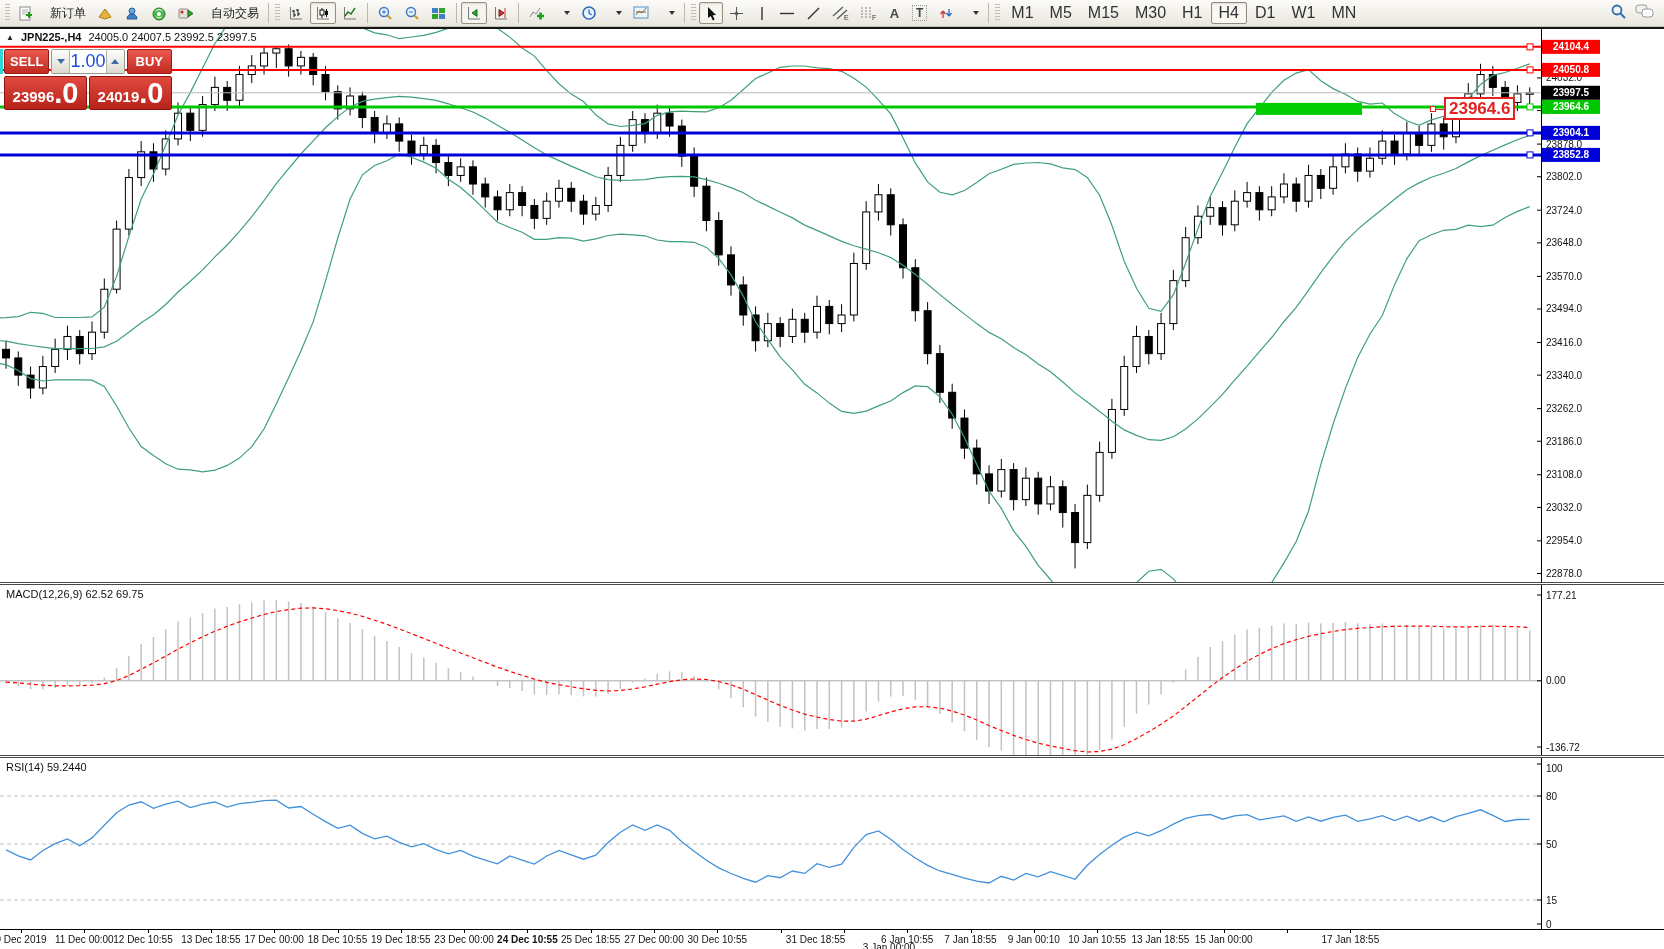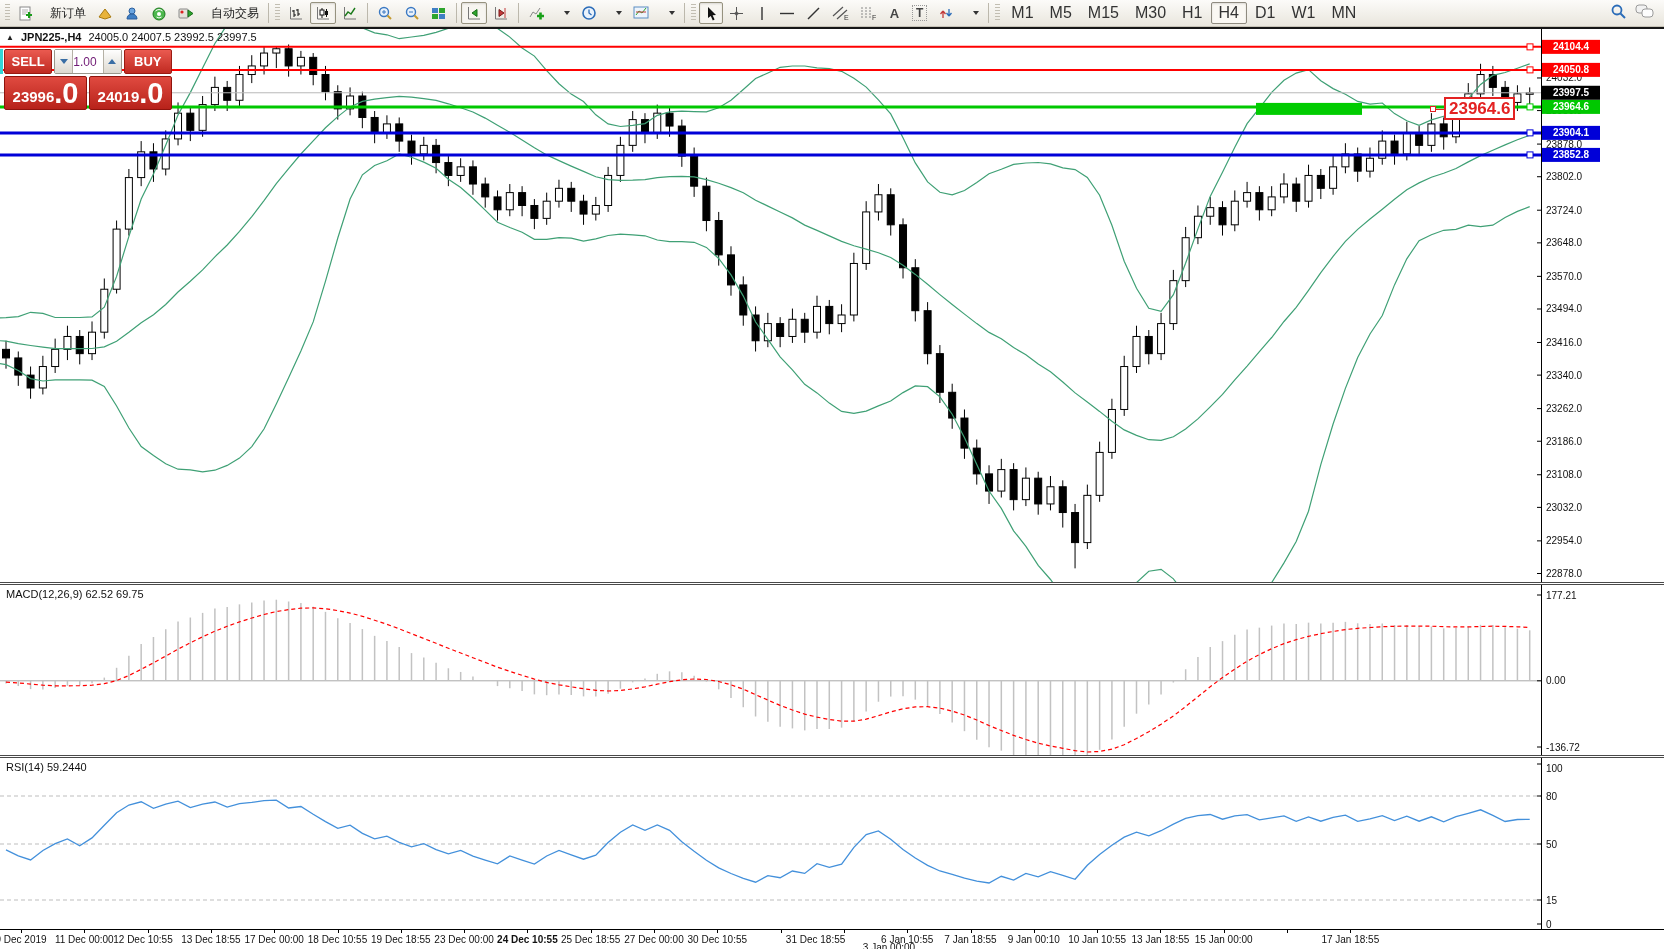--- a/index.html
+++ b/index.html
@@ -52,21 +52,21 @@
   .sell-btn,.buy-btn{width:53px;display:flex;align-items:center;justify-content:center;color:#fff;
     font-size:13px;font-weight:bold;background:linear-gradient(#ea5a50,#c02a21);
     border:1px solid #9a1a12;border-radius:2px}
   .vol-box{flex:1;display:flex;align-items:stretch;background:#fff;border:1px solid #9a978c;border-radius:2px}
   .vol-btn{width:18px;display:flex;align-items:center;justify-content:center;
     background:linear-gradient(#fefefe,#ddd9d0)}
   .vol-btn.left{border-right:1px solid #b5b1a5}
   .vol-btn.right{border-left:1px solid #b5b1a5}
   .tri-up{width:0;height:0;border-left:4px solid transparent;border-right:4px solid transparent;border-bottom:5px solid #3a6ea5}
   .tri-down{width:0;height:0;border-left:4px solid transparent;border-right:4px solid transparent;border-top:5px solid #3a6ea5}
-  .vol-value{flex:1;display:flex;align-items:center;justify-content:flex-end;padding-right:6px;font-size:12px;color:#701a75}
+  .vol-value{flex:1;display:flex;align-items:center;justify-content:flex-end;font-size:18px;color:#1d4ed8}
   .tp-row2{display:flex;gap:2px;margin-top:2px;height:34px}
   .price-box{flex:1;display:flex;align-items:center;justify-content:center;color:#fff;
     background:linear-gradient(#e04a40,#b7221a);border:1px solid #8f130d;border-radius:2px}
   .pb-int{font-size:15px;font-weight:bold;margin-top:6px}
   .pb-frac{font-size:29px;font-weight:bold;line-height:29px}
 
   
   .price-tag{position:absolute;left:1444px;top:68px;z-index:6;background:#fff;border:2px solid #e32222;
     color:#e32222;font-size:17px;font-weight:bold;line-height:19px;padding:0 3px}
   .price-tag::before{content:"";position:absolute;left:-12px;top:50%;width:12px;border-top:1px solid #e32222}

